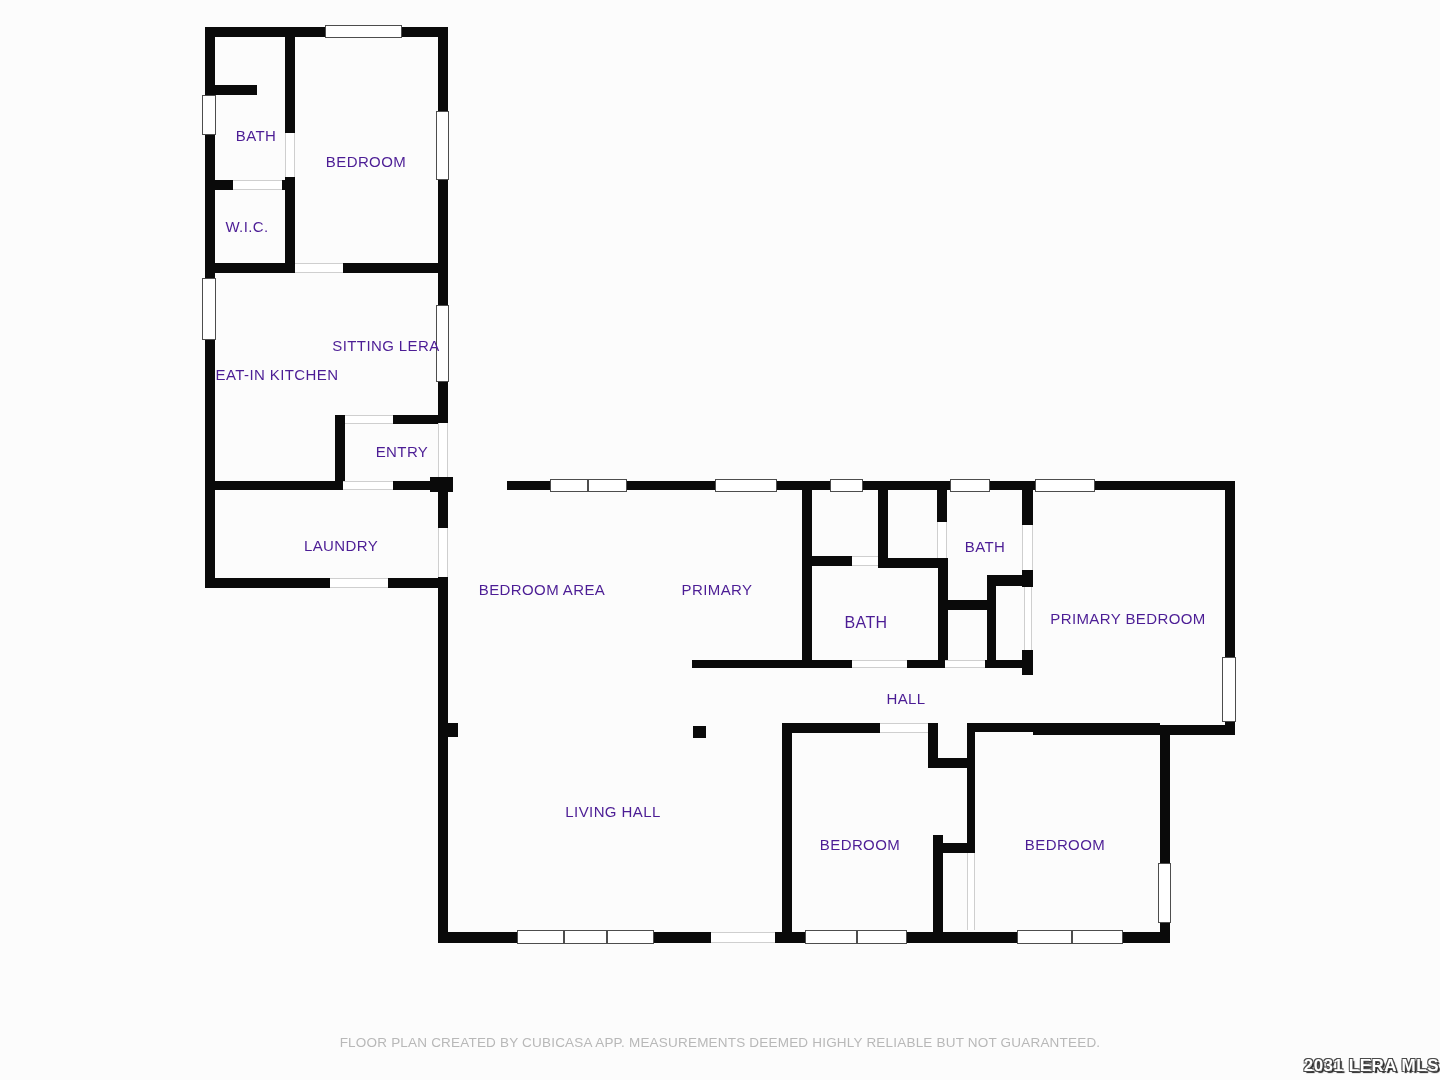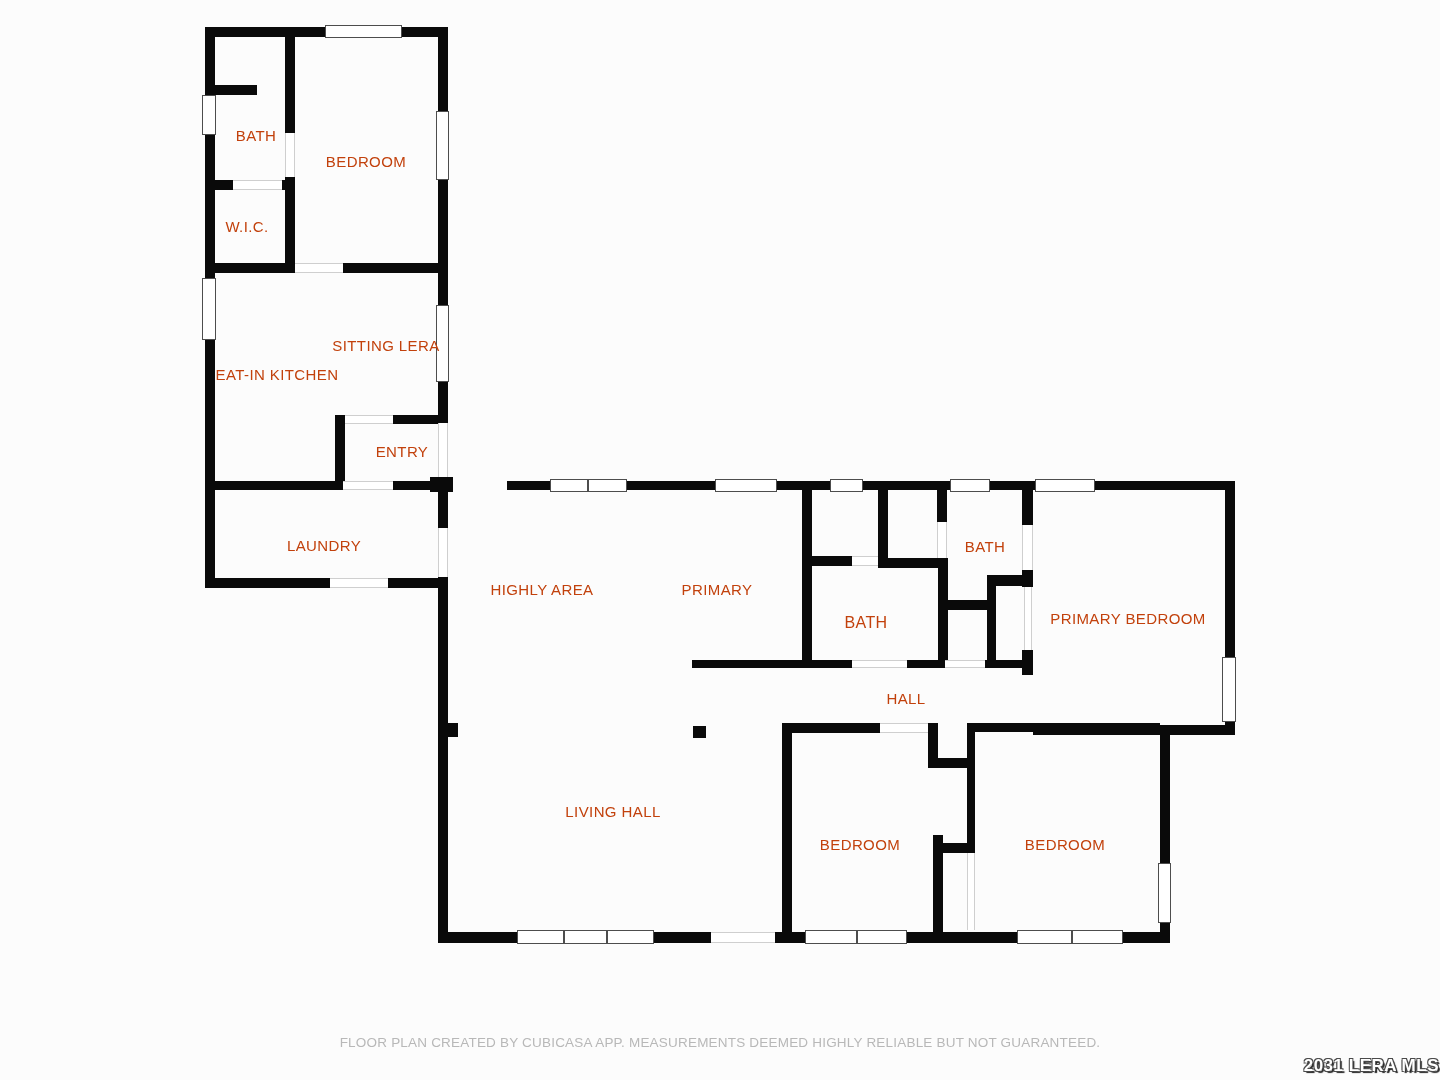--- a/index.html
+++ b/index.html
@@ -16,21 +16,21 @@
       border-top:1.5px solid #cfcfcf;border-bottom:1.5px solid #cfcfcf;}
   .dv{display:block;position:absolute;background:#ffffff;z-index:2;box-sizing:border-box;
       border-left:1.5px solid #cfcfcf;border-right:1.5px solid #cfcfcf;}
   
   .win{display:block;position:absolute;background:#ffffff;z-index:3;box-sizing:border-box;
        border:1.5px solid #4d4d4d;}
   .mull{display:block;position:absolute;top:0;bottom:0;width:2px;background:#4d4d4d;}
   
   .room-label{
     position:absolute;z-index:4;transform:translate(-50%,-50%);
-    font-size:15px;letter-spacing:.4px;color:#c2410c;white-space:nowrap;
+    font-size:15px;letter-spacing:.4px;color:#4c1d95;white-space:nowrap;
   }
   .footer-note{
     position:absolute;left:0;right:0;top:1035px;text-align:center;
     font-size:13.5px;letter-spacing:.2px;color:#b8b8b8;z-index:5;
   }
   .watermark{
     position:absolute;right:1px;top:1056px;z-index:6;
     font-size:17px;font-weight:700;letter-spacing:.5px;color:#ffffff;
     text-shadow:-1px -1px 0 #4a4a4a, 1px -1px 0 #4a4a4a, -1px 1px 0 #4a4a4a, 2px 2px 1px #222222;
   }
@@ -124,22 +124,22 @@
   <i class="win" style="left:1017px;top:930px;width:106px;height:14px">
       <b class="mull" style="left:53px"></b>
     </i>
 
   <div class="room-label" style="left:256px;top:135px">BATH</div>
   <div class="room-label" style="left:366px;top:161px">BEDROOM</div>
   <div class="room-label" style="left:247px;top:226px">W.I.C.</div>
   <div class="room-label" style="left:386px;top:345px">SITTING LERA</div>
   <div class="room-label" style="left:277px;top:374px">EAT-IN KITCHEN</div>
   <div class="room-label" style="left:402px;top:451px">ENTRY</div>
-  <div class="room-label" style="left:324px;top:545px">LAUNDRY</div>
-  <div class="room-label" style="left:542px;top:589px">HIGHLY AREA</div>
+  <div class="room-label" style="left:341px;top:545px">LAUNDRY</div>
+  <div class="room-label" style="left:542px;top:589px">BEDROOM AREA</div>
   <div class="room-label" style="left:717px;top:589px">PRIMARY</div>
   <div class="room-label" style="left:866px;top:623px;font-size:16px">BATH</div>
   <div class="room-label" style="left:985px;top:546px">BATH</div>
   <div class="room-label" style="left:1128px;top:618px">PRIMARY BEDROOM</div>
   <div class="room-label" style="left:906px;top:698px">HALL</div>
   <div class="room-label" style="left:613px;top:811px">LIVING HALL</div>
   <div class="room-label" style="left:860px;top:844px">BEDROOM</div>
   <div class="room-label" style="left:1065px;top:844px">BEDROOM</div>
 
 </div>

